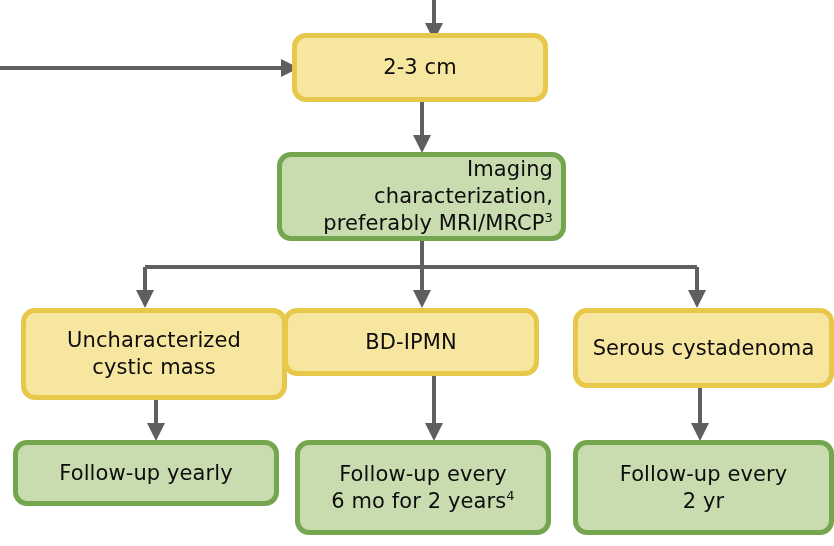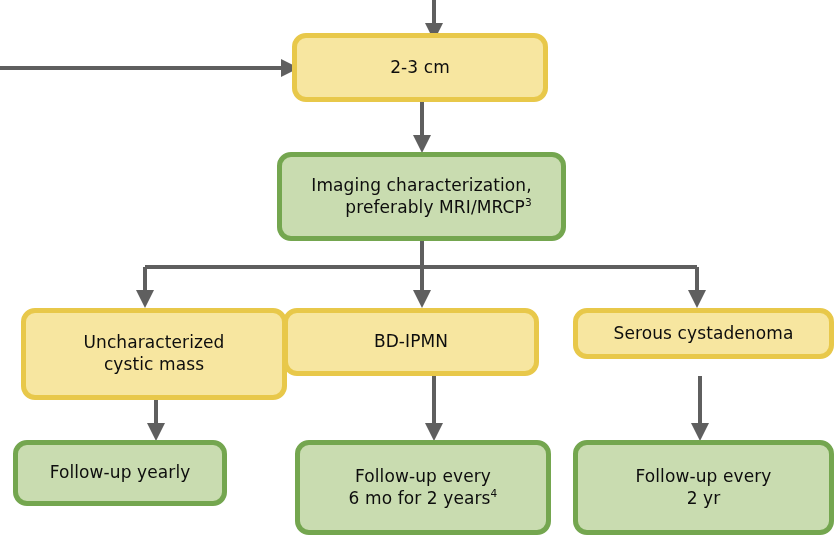--- a/index.html
+++ b/index.html
@@ -35,21 +35,21 @@
   .node.yellow {
     background: #F7E6A0;
     border-color: #E8C84A;
   }
   .node.green {
     background: #C9DCB0;
     border-color: #74A64F;
   }
   .node .label {
     color: #0d0d0d;
-    font-size: 17px;
+    font-size: 21px;
     font-weight: 400;
     letter-spacing: 0.1px;
     white-space: pre-line;
   }
   .node .label sup {
     font-size: 0.62em;
     vertical-align: super;
     line-height: 0;
   }
   svg#connectors {
@@ -130,25 +130,25 @@
 
   <div class="node yellow" style="left:13px; top:308px; width:266px; height:92px;margin-left:8px;">
     <span class="label">Uncharacterized
 cystic mass</span>
   </div>
 
   <div class="node yellow" style="left:283px; top:308px; width:256px; height:68px;">
     <span class="label">BD-IPMN</span>
   </div>
 
-  <div class="node yellow" style="left:573px; top:308px; width:261px; height:51px;">
+  <div class="node yellow" style="left:573px; top:308px; width:261px; height:80px;">
     <span class="label">Serous cystadenoma</span>
   </div>
 
-  <div class="node green" style="left:13px; top:440px; width:214px; height:66px;">
+  <div class="node green" style="left:13px; top:440px; width:266px; height:66px;">
     <span class="label">Follow-up yearly</span>
   </div>
 
   <div class="node green" style="left:295px; top:440px; width:256px; height:95px;">
     <span class="label"><span>Follow-up every
 6 mo for 2 years</span><sup>4</sup></span>
   </div>
 
   <div class="node green" style="left:573px; top:440px; width:261px; height:95px;">
     <span class="label">Follow-up every

